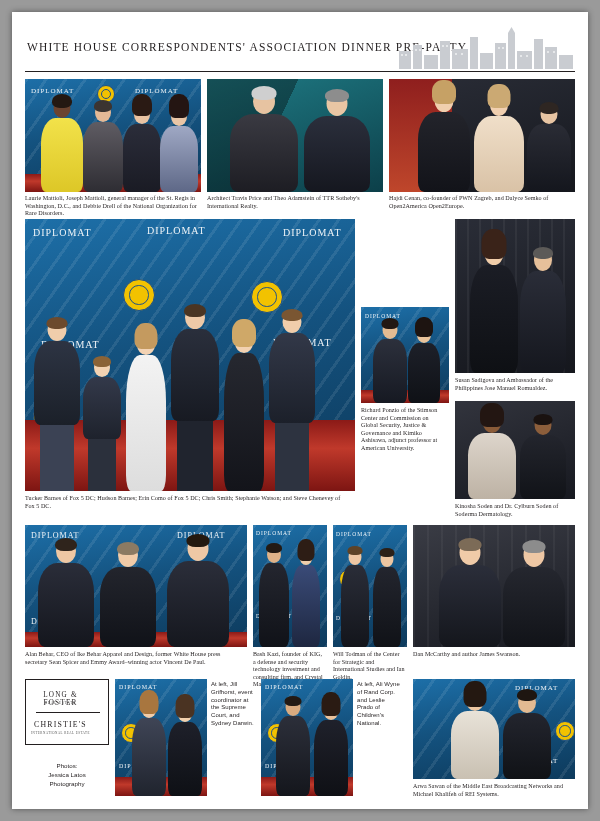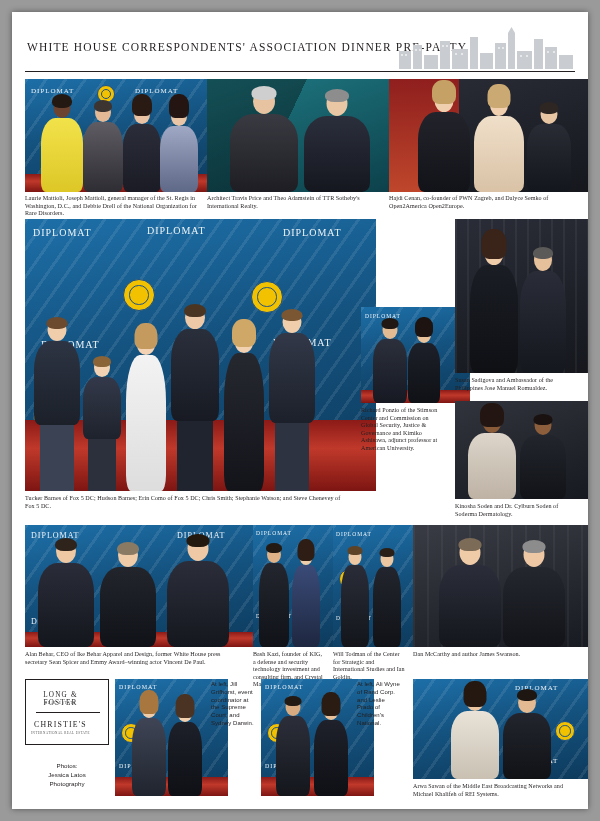--- a/index.html
+++ b/index.html
@@ -52,21 +52,20 @@
     right: 0; top: 0;
     width: 180px; height: 44px;
     overflow: hidden;
   }
 
   
   .ph {
     position: absolute;
     overflow: hidden;
     background: #d946ef;
-    padding-left: 21px;
   }
   .cap {
     position: absolute;
     font-family: "Liberation Serif", serif;
     font-size: 6.1px;
     line-height: 7.6px;
     color: #231f20;
     letter-spacing: 0.05px;
   }
   .cap.sans {

